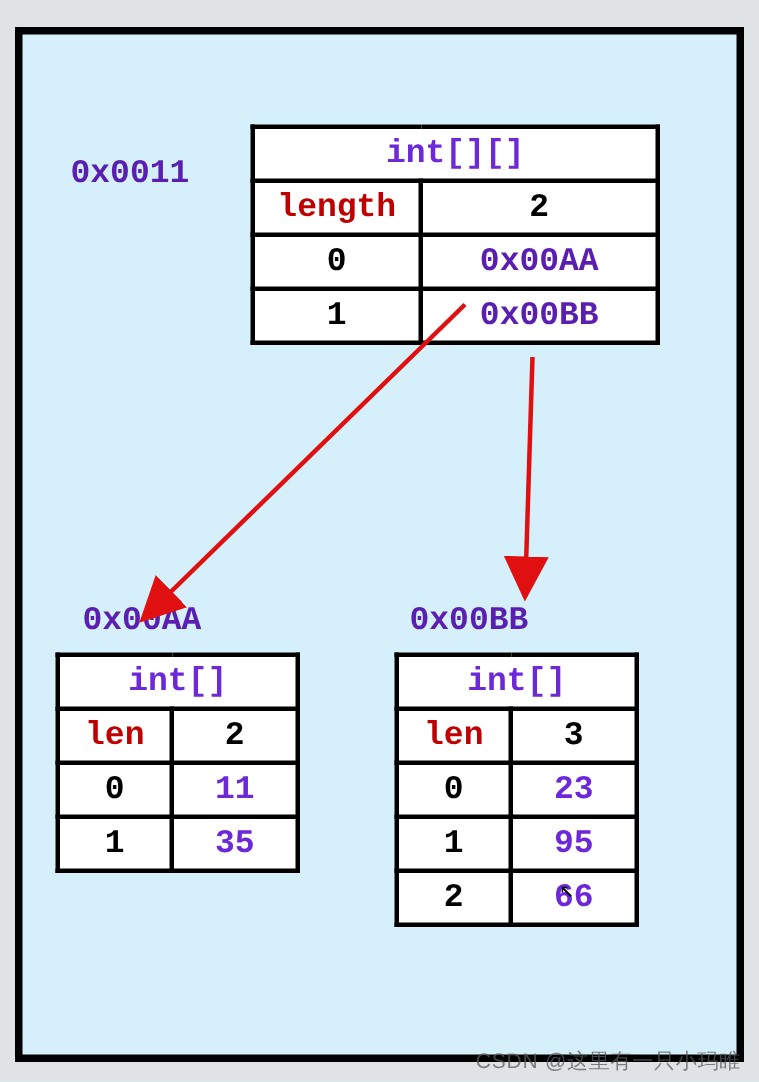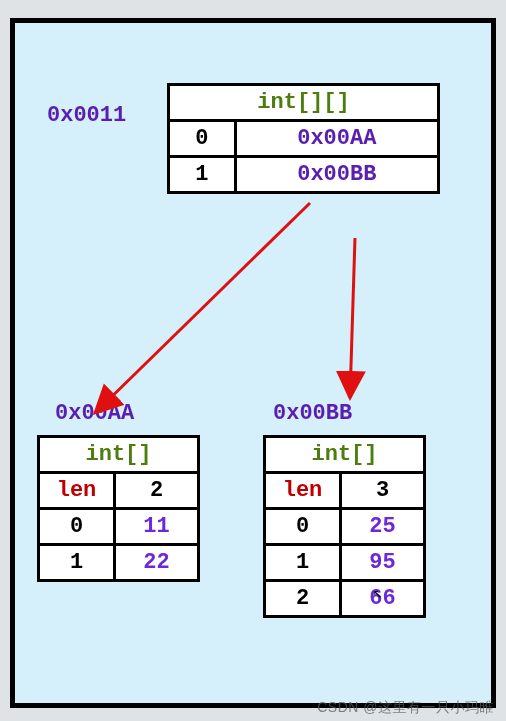--- a/index.html
+++ b/index.html
@@ -31,21 +31,21 @@
     border-collapse: collapse;
     background: #fff;
   }
   .table td, .table th {
     border: 3px solid #000;
     text-align: center;
     font-weight: bold;
     font-size: 22px;
     padding: 4px 8px;
   }
-  .type-hdr { color: #4d7c0f; font-weight: bold; }
+  .type-hdr { color: #6d28d9; font-weight: bold; }
   .len-hdr  { color: #c00000; }
   .addr-val { color: #5a1eb0; }
   .num-val  { color: #6d28d9; }
   .idx-val  { color: #000; }
   .plain    { color: #000; }
   
   svg.arrows {
     position: absolute;
     left: 0; top: 0;
     width: 100%; height: 100%;
@@ -73,20 +73,24 @@
 <div class="frame">
 
   <div class="addr-label" style="left:32px; top:80px;">0x0011</div>
 
   <table class="table" style="left:152px; top:60px;">
     <tbody>
         <tr>
       <td colspan="2" class="type-hdr" style="width:270px;">int[][]</td>
     </tr>
     <tr>
+      <td class="len-hdr" style="width:112px;">length</td>
+      <td class="plain" style="width:158px;">2</td>
+    </tr>
+    <tr>
       <td class="idx-val">0</td>
       <td class="addr-val">0x00AA</td>
     </tr>
     <tr>
       <td class="idx-val">1</td>
       <td class="addr-val">0x00BB</td>
     </tr>
   </tbody>
     </table>
 
@@ -100,39 +104,39 @@
     <tr>
       <td class="len-hdr" style="width:76px;">len</td>
       <td class="plain" style="width:84px;">2</td>
     </tr>
     <tr>
       <td class="idx-val">0</td>
       <td class="num-val">11</td>
     </tr>
     <tr>
       <td class="idx-val">1</td>
-      <td class="num-val">22</td>
+      <td class="num-val">35</td>
     </tr>
   </tbody>
     </table>
 
   <div class="addr-label" style="left:258px; top:378px;">0x00BB</div>
 
   <table class="table" style="left:248px; top:412px;">
     <tbody>
         <tr>
       <td colspan="2" class="type-hdr" style="width:160px;">int[]</td>
     </tr>
     <tr>
       <td class="len-hdr" style="width:76px;">len</td>
       <td class="plain" style="width:84px;">3</td>
     </tr>
     <tr>
       <td class="idx-val">0</td>
-      <td class="num-val">25</td>
+      <td class="num-val">23</td>
     </tr>
     <tr>
       <td class="idx-val">1</td>
       <td class="num-val">95</td>
     </tr>
     <tr>
       <td class="idx-val">2</td>
       <td class="num-val">66</td>
     </tr>
   </tbody>

